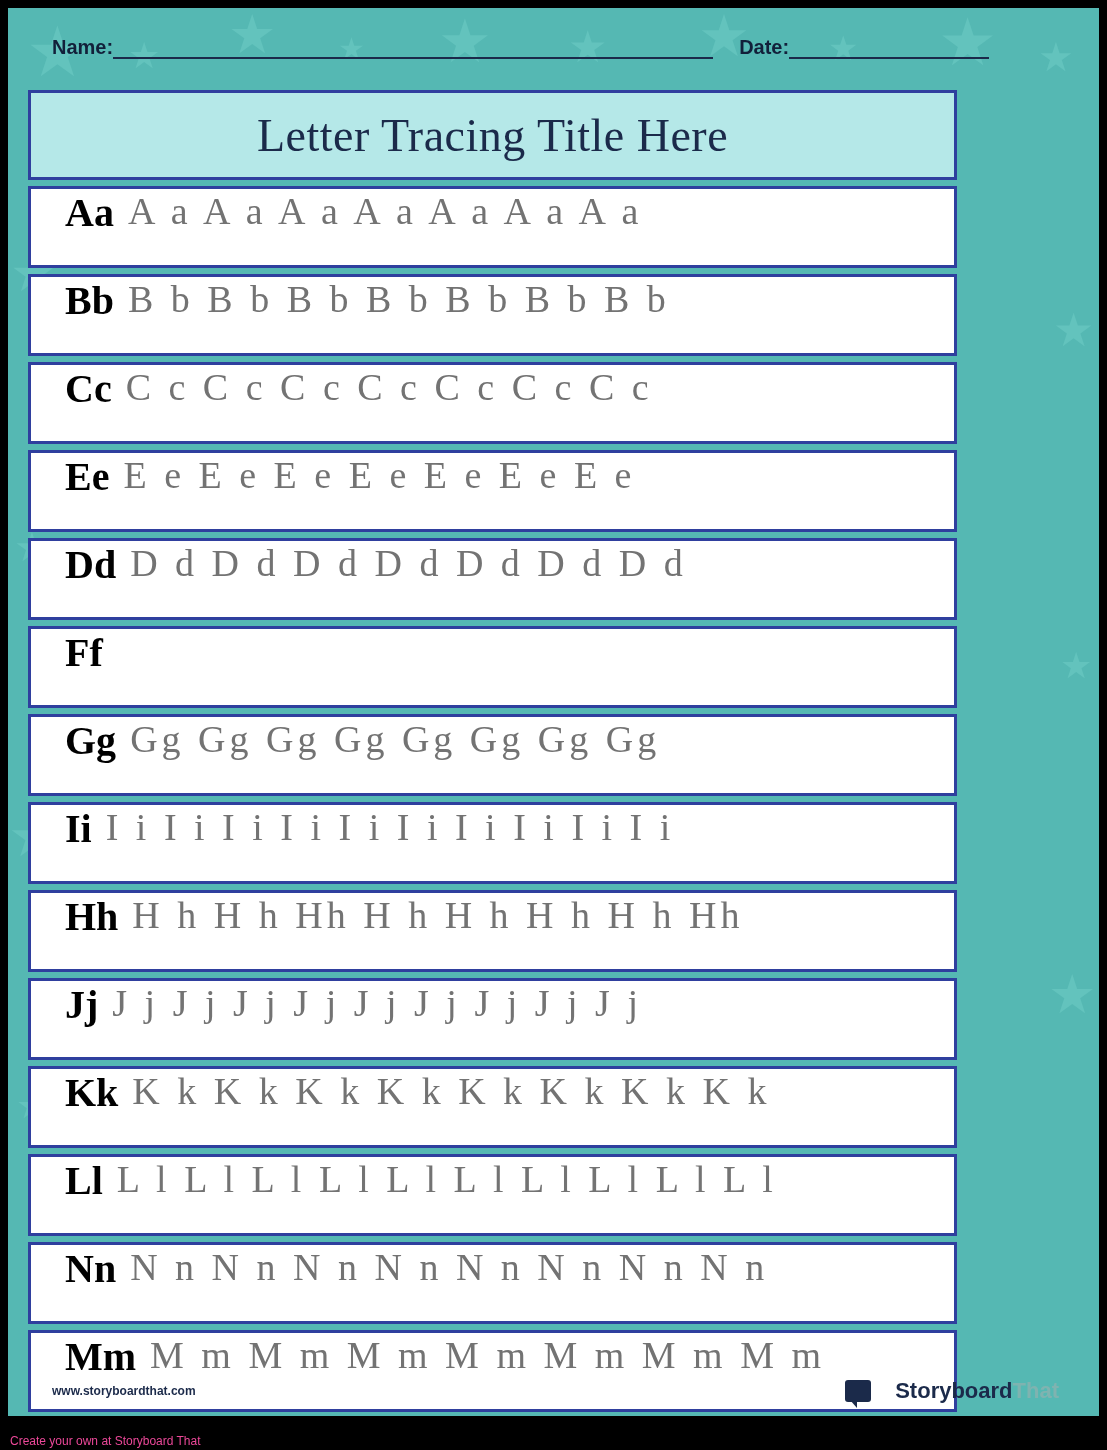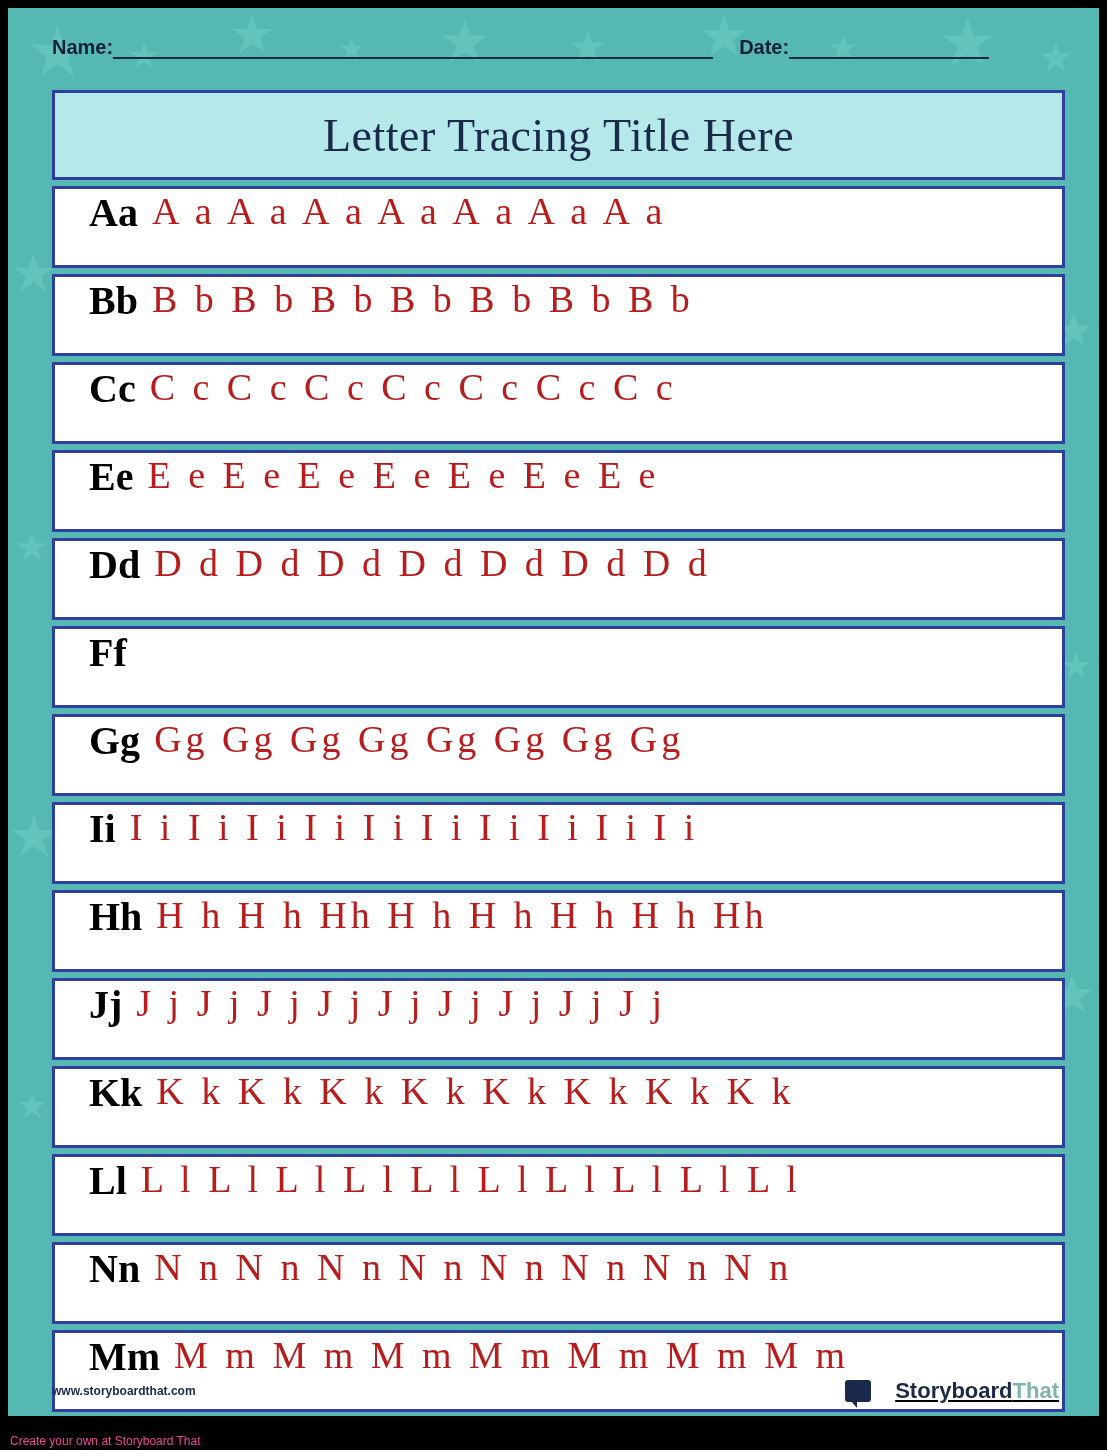--- a/index.html
+++ b/index.html
@@ -72,23 +72,23 @@
   .hdr-line {
     border-bottom: 2px solid #1b2a4a;
     height: 22px;
   }
   .name-line { width: 600px; margin-right: 26px; }
   .date-line { width: 200px; }
 
   
   .card {
     position: absolute;
-    left: 44px;
+    left: 20px;
     top: 82px;
-    width: 1013px;
+    width: 929px;
     height: 1272px;
     box-sizing: border-box;
   }
 
   .title-box {
     position: relative;
     height: 90px;
     border: 3px solid #2f3f9e;
     background: #b5e8e8;
     display: flex;
@@ -123,21 +123,21 @@
   .row-letter {
     font-size: 40px;
     font-weight: bold;
     color: #000000;
     white-space: nowrap;
     margin-right: 14px;
     font-family: "Liberation Serif", serif;
   }
   .row-trace {
     font-size: 38px;
-    color: #b91c1c;
+    color: #737373;
     white-space: nowrap;
     letter-spacing: 4px;
     font-family: "Liberation Serif", serif;
   }
 
   
   .footer-url {
     position: absolute;
     left: 44px;
     bottom: 18px;
@@ -146,21 +146,20 @@
     font-weight: bold;
     color: #1b2a4a;
   }
   .brand {
     position: absolute;
     right: 40px;
     bottom: 12px;
     display: flex;
     align-items: center;
     gap: 24px;
-    text-decoration: underline;
   }
   .brand-icon {
     width: 26px;
     height: 22px;
     background: #1b2a4a;
     border-radius: 3px;
     position: relative;
   }
   .brand-icon:after {
     content: "";

